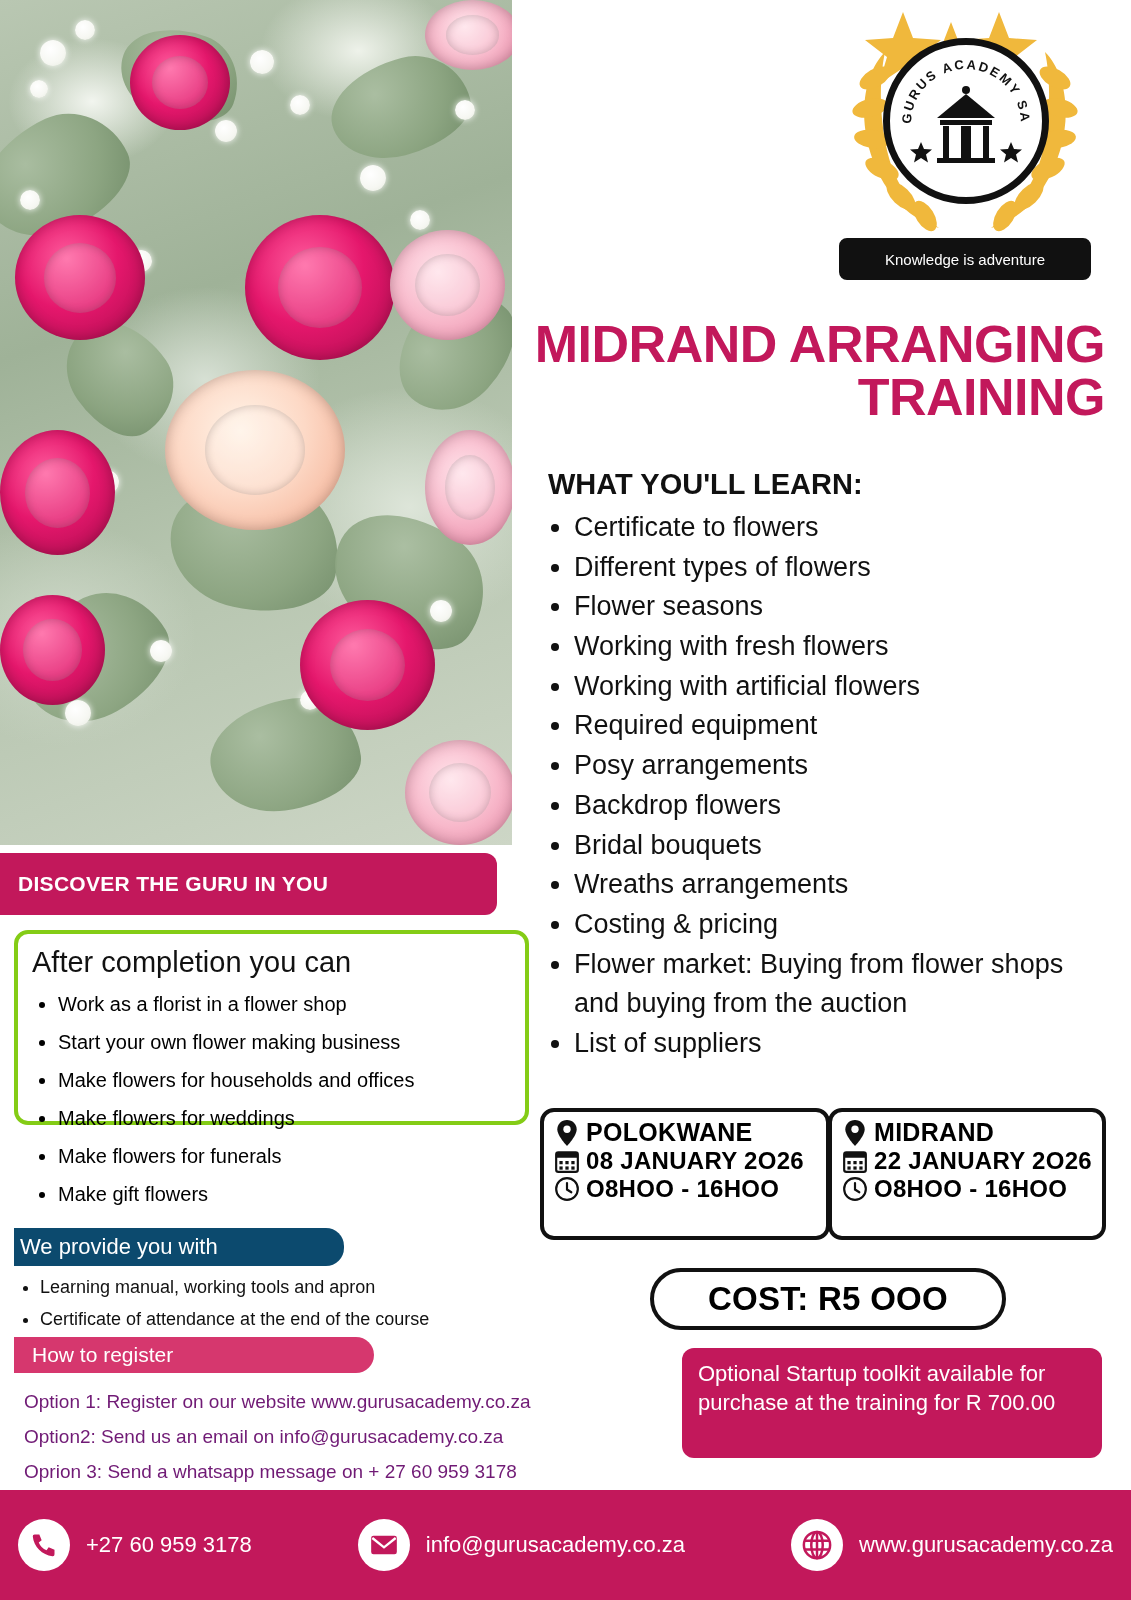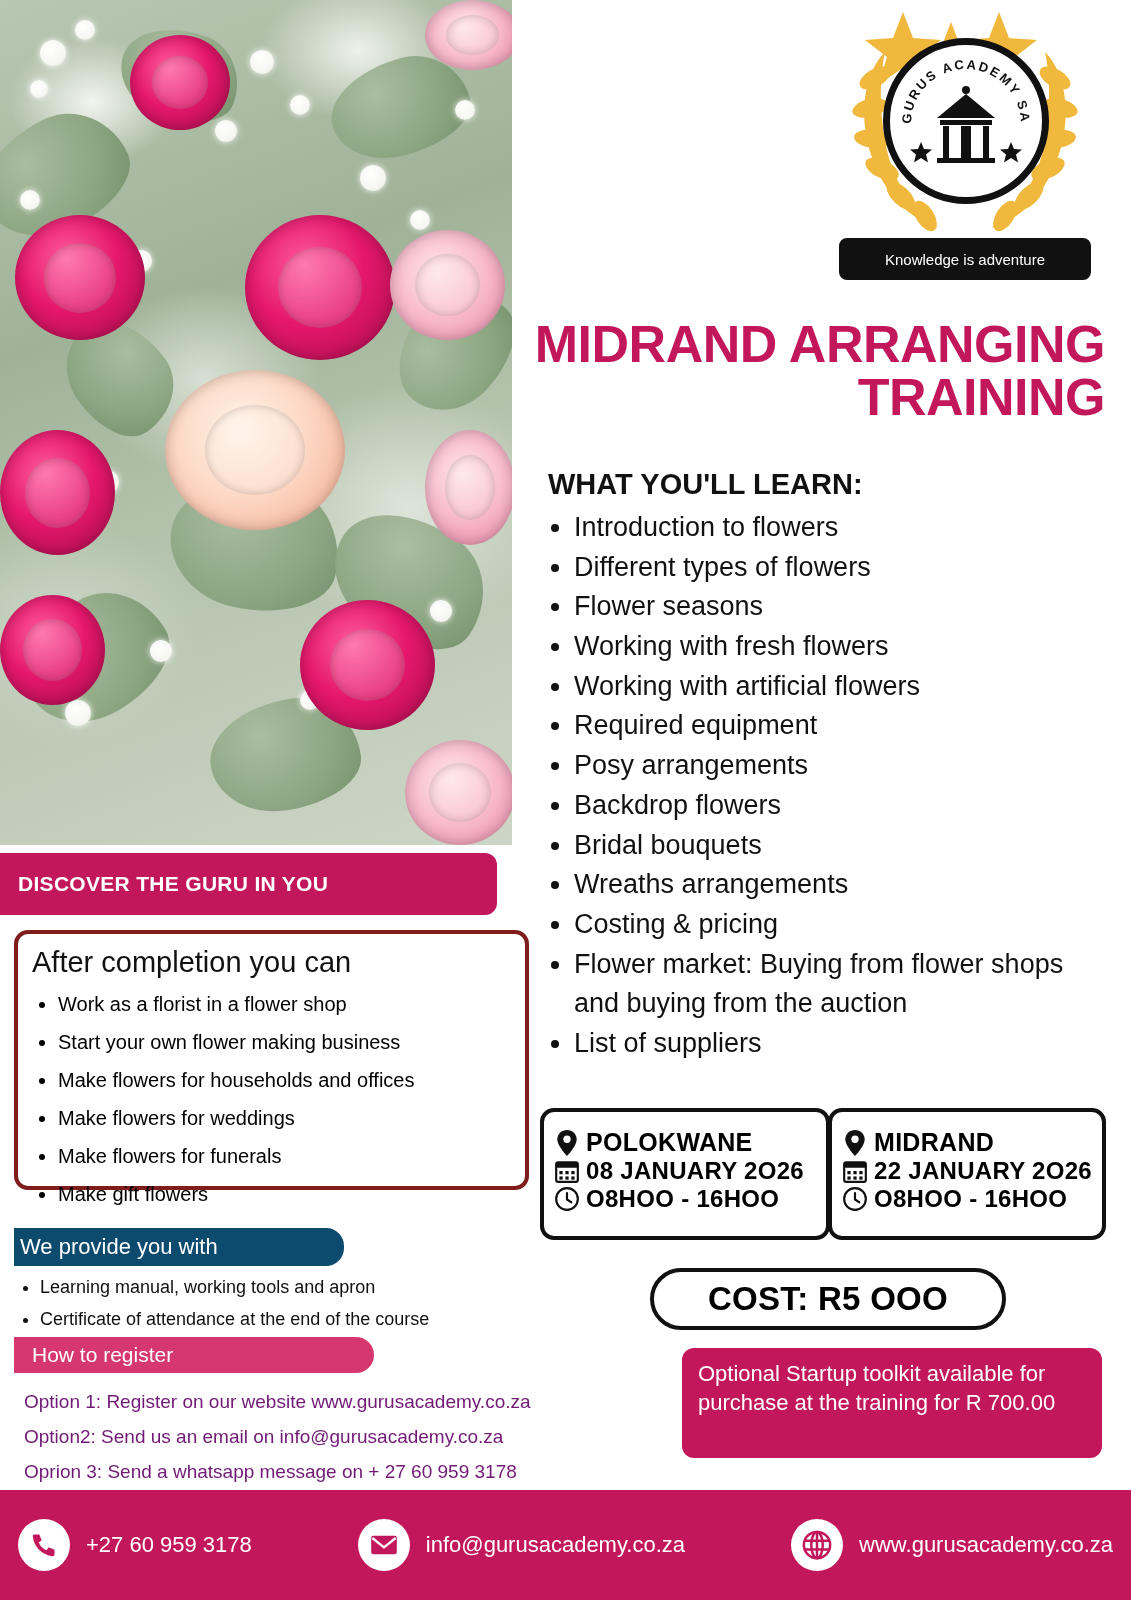--- a/index.html
+++ b/index.html
@@ -84,22 +84,22 @@
   
   .discover {
     position:absolute; left:0; top:853px; width:497px; height:62px;
     background:#c2185b; border-radius:0 12px 12px 0;
     display:flex; align-items:center; padding-left:18px;
   }
   .discover span { color:#fff; font-weight:bold; font-size:21px; letter-spacing:.3px; }
 
   
   .after-box {
-    position:absolute; left:14px; top:930px; width:515px; height:260px;
-    border:4px solid #7f1d1d; border-radius:14px; background:#fff;
+    position:absolute; left:14px; top:930px; width:515px; height:195px;
+    border:4px solid #84cc16; border-radius:14px; background:#fff;
     padding:12px 14px 0 14px;
   }
   .after-box h3 { font-size:29px; font-weight:normal; color:#111; margin-bottom:6px; }
   .after-box ul { font-size:20px; line-height:1.9; padding-left:26px; }
 
   
   .provide-tag {
     position:absolute; left:14px; top:1228px; width:330px; height:38px;
     background:#0c4a6e; border-radius:0 18px 18px 0;
     display:flex; align-items:center; padding-left:6px;
@@ -118,21 +118,21 @@
   }
   .register-tag span { color:#fff; font-size:21px; }
   .register-lines {
     position:absolute; left:24px; top:1384px; width:660px;
     font-size:19px; line-height:1.85; color:#701a75;
   }
 
   
   .venue {
     position:absolute; border:4px solid #111; border-radius:14px; background:#fff;
-    padding:16px 10px;
+    padding:6px 10px;
   }
   .venue-1 { left:540px; top:1108px; width:290px; height:132px; }
   .venue-2 { left:828px; top:1108px; width:278px; height:132px; }
   .venue-row { display:flex; align-items:center; gap:6px; }
   .venue-city { font-size:25px; font-weight:bold; letter-spacing:.3px; }
   .venue-date { font-size:24px; font-weight:bold; letter-spacing:.3px; }
   .venue-time { font-size:24px; font-weight:bold; letter-spacing:.3px; }
   .vicon { width:26px; height:28px; flex:0 0 auto; }
 
   
@@ -261,21 +261,21 @@
     </div>
   </div>
 
   <div class="title">
     <div>MIDRAND ARRANGING</div>
     <div>TRAINING</div>
   </div>
 
   <div class="learn-head">WHAT YOU'LL LEARN:</div>
   <ul class="learn-list">
-    <li>Introduction to flowers</li>
+    <li>Certificate to flowers</li>
     <li>Different types of flowers</li>
     <li>Flower seasons</li>
     <li>Working with fresh flowers</li>
     <li>Working with artificial flowers</li>
     <li>Required equipment</li>
     <li>Posy arrangements</li>
     <li>Backdrop flowers</li>
     <li>Bridal bouquets</li>
     <li>Wreaths arrangements</li>
     <li>Costing &amp; pricing</li>

